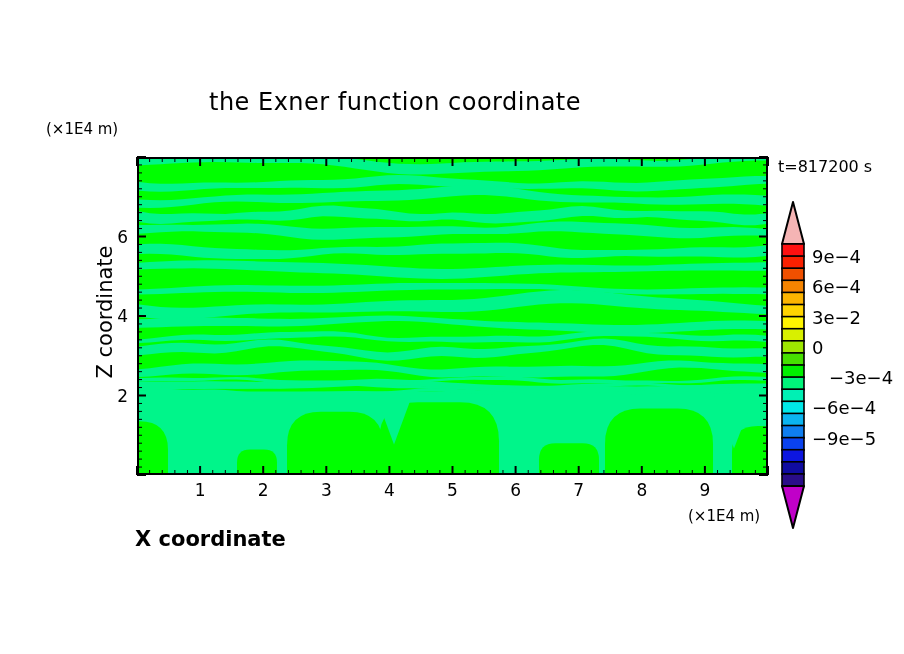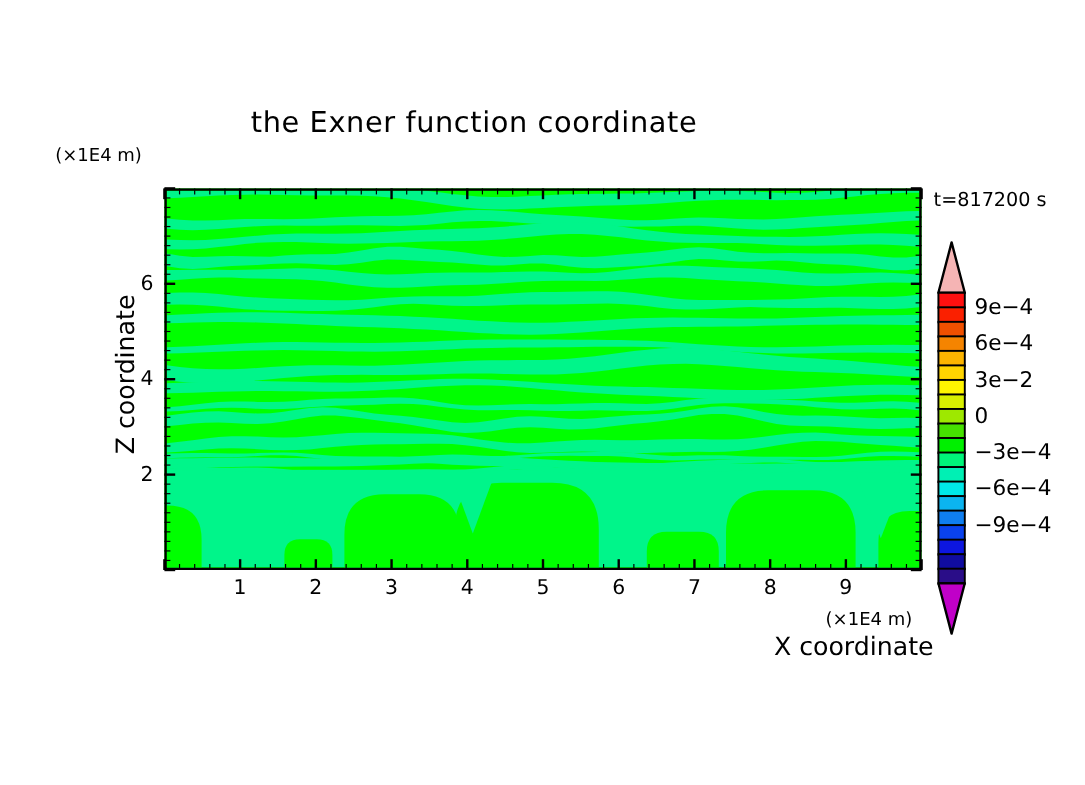--- a/index.html
+++ b/index.html
@@ -6,21 +6,21 @@
   body{width:904px;height:654px;position:relative;overflow:hidden;
        font-family:"DejaVu Sans",sans-serif;color:#000;}
   .abs{position:absolute;}
 
   #plot-title{left:0;top:88px;width:790px;text-align:center;
       font-size:24px;letter-spacing:.5px;white-space:nowrap;}
 
   #y-unit-label{left:46px;top:120px;font-size:15px;white-space:nowrap;}
   #x-unit-label{left:688px;top:507px;font-size:15px;white-space:nowrap;}
 
-  #x-axis-title{left:147px;top:527px;width:631px;text-align:right;font-size:21px;}
+  #x-axis-title{left:135px;top:527px;width:631px;text-align:left;font-size:21px;font-weight:bold;}
   #y-axis-title{left:-25px;top:300px;width:260px;text-align:center;font-size:21px;
       transform:rotate(-90deg);transform-origin:center center;}
 
   #timestamp{left:778px;top:157px;font-size:16px;white-space:nowrap;}
 
   #plot-frame{left:137px;top:157px;width:631px;height:318px;
       border:2px solid #000;box-sizing:border-box;overflow:hidden;background:#00ff00;}
   #contour-svg{display:block;width:627px;height:314px;}
 
   .xtick-label{position:absolute;font-size:17px;transform:translateX(-50%);top:480px;}
@@ -311,16 +311,16 @@
       <rect x="4" y="261.79999999999995" width="22" height="12.5" fill="#100ca0" stroke="#000" stroke-width="1.6"></rect>
       <rect x="4" y="273.9" width="22" height="12.5" fill="#2a0d88" stroke="#000" stroke-width="1.6"></rect>
       <path d="M4,286 L26,286 L15,328 Z" fill="#c000c8" stroke="#000" stroke-width="2" stroke-linejoin="round"></path>
     </svg>
 </div>
 <div id="cb-labels">
     <div class="cb-label abs" style="top: 256.1px;">9e−4</div>
     <div class="cb-label abs" style="top: 286.35px; text-align: center;">6e−4</div>
     <div class="cb-label abs" style="top: 316.6px;">3e−2</div>
     <div class="cb-label abs" style="top: 346.85px;">0</div>
-    <div class="cb-label abs" style="top: 377.1px;">−3e−4</div>
+    <div class="cb-label abs" style="top: 377.1px; margin-left: 17px;">−3e−4</div>
     <div class="cb-label abs" style="top: 407.35px;">−6e−4</div>
-    <div class="cb-label abs" style="top: 437.6px;">−9e−4</div>
+    <div class="cb-label abs" style="top: 437.6px;">−9e−5</div>
   </div>
 
 </body></html>

